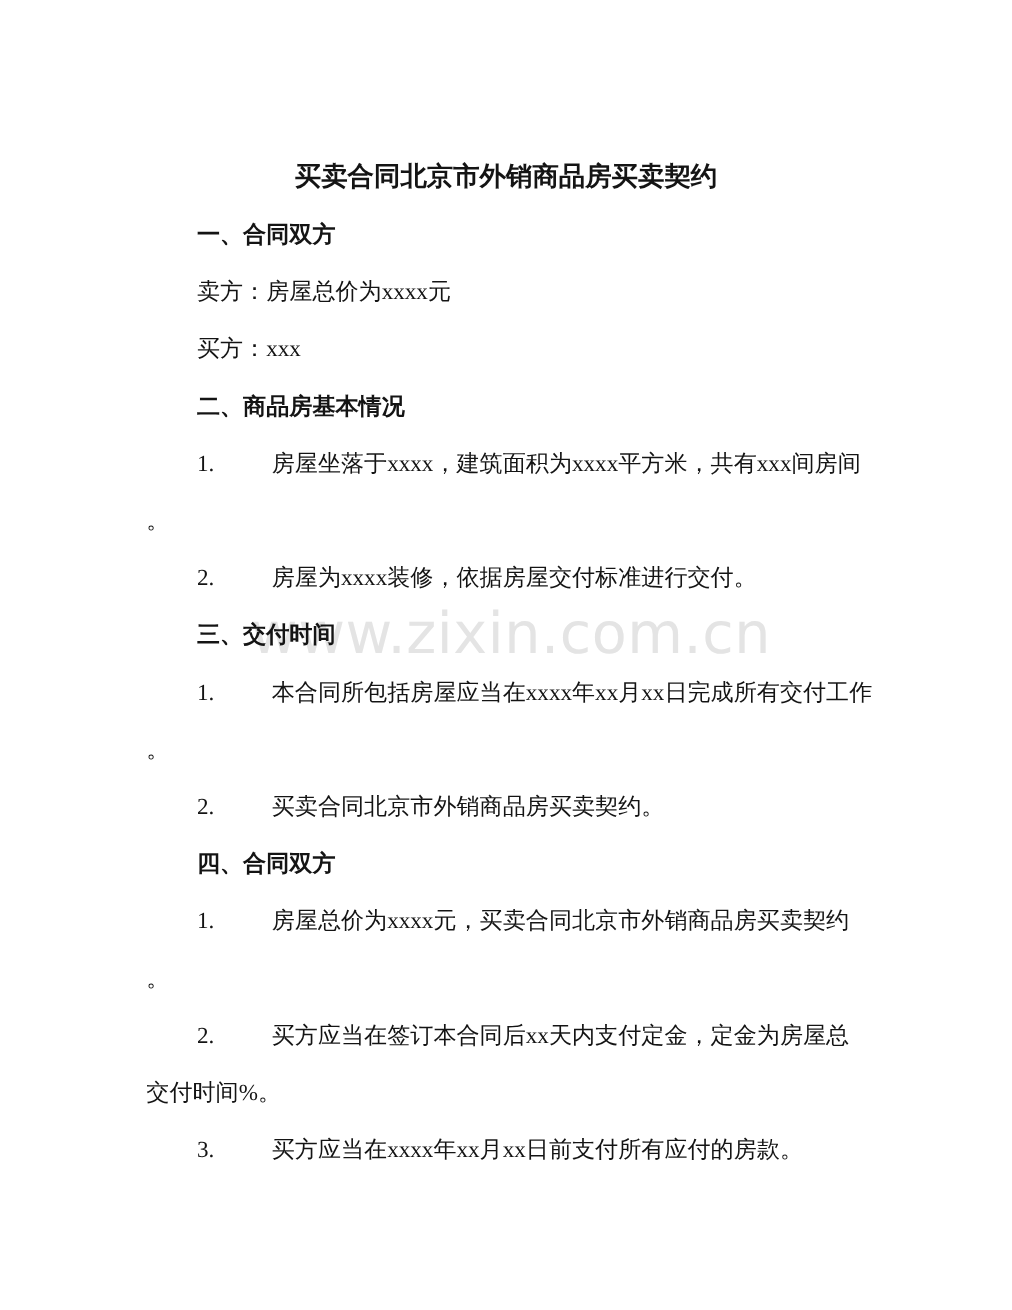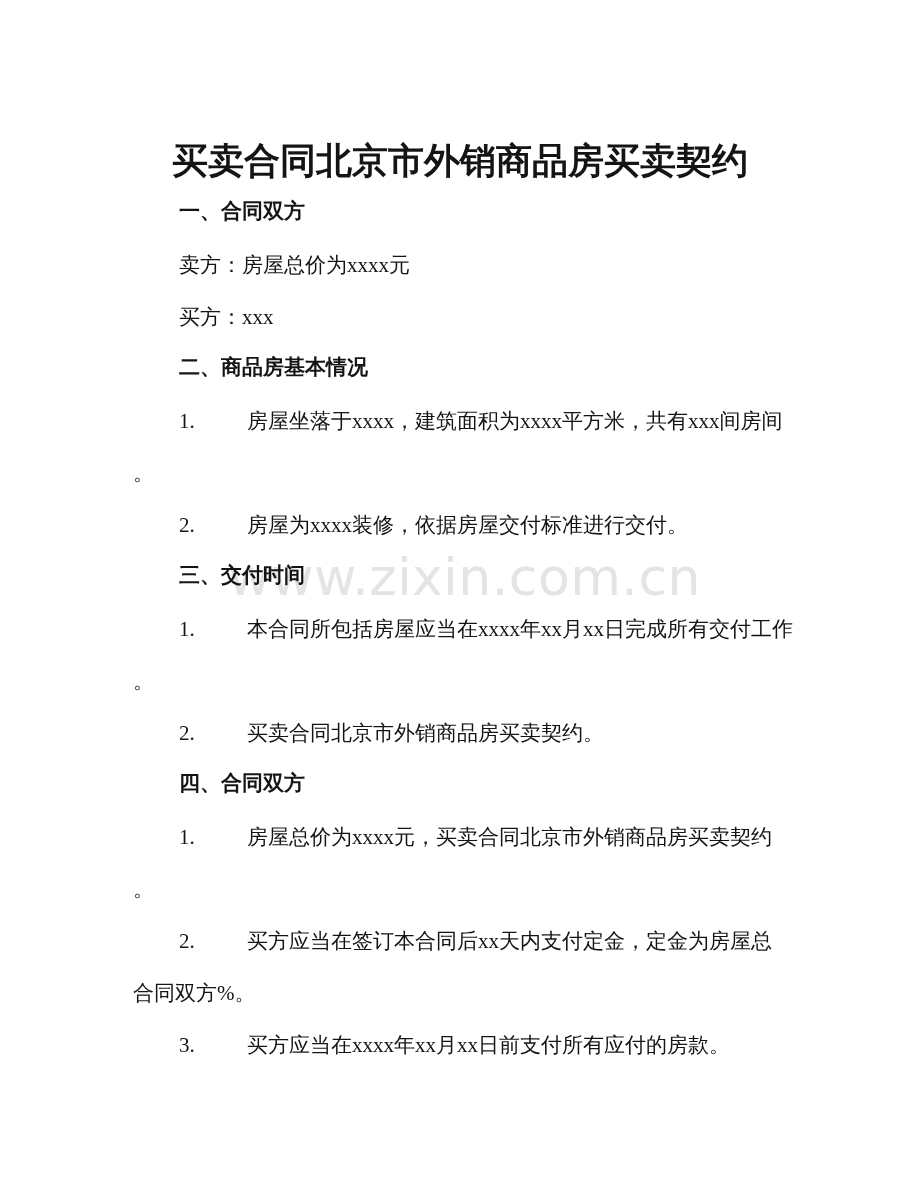--- a/index.html
+++ b/index.html
@@ -42,29 +42,29 @@
   }
   .line {
     height: 52px;
     line-height: 52px;
     font-size: 21px;
     white-space: nowrap;
   }
   .title {
     font-family: "Liberation Sans", "DejaVu Sans", sans-serif;
     font-weight: 700;
-    font-size: 36px;
+    font-size: 24px;
     text-align: center;
     margin: 0;
     height: 52px;
     line-height: 52px;
     white-space: nowrap;
   }
   .heading {
-    font-family: Liberation Mono, monospace;
+    font-family: Liberation Serif, serif;
     font-weight: 700;
     padding-left: 46px;
   }
   .plain {
     padding-left: 46px;
   }
   .item-first {
     padding-left: 46px;
   }
   .item-first .num {
@@ -117,20 +117,20 @@
     <div class="line heading">四、合同双方</div>
 
     <div class="line item-first">
       <span class="num">1.</span><span>房屋总价为xxxx元，买卖合同北京市外销商品房买卖契约</span>
     </div>
     <div class="line cont">。</div>
 
     <div class="line item-first">
       <span class="num">2.</span><span>买方应当在签订本合同后xx天内支付定金，定金为房屋总</span>
     </div>
-    <div class="line cont">合同双方%。</div>
+    <div class="line cont">交付时间%。</div>
 
     <div class="line item-first">
       <span class="num">3.</span><span>买方应当在xxxx年xx月xx日前支付所有应付的房款。</span>
     </div>
 
   </div>
 </div>
 
 </body></html>

